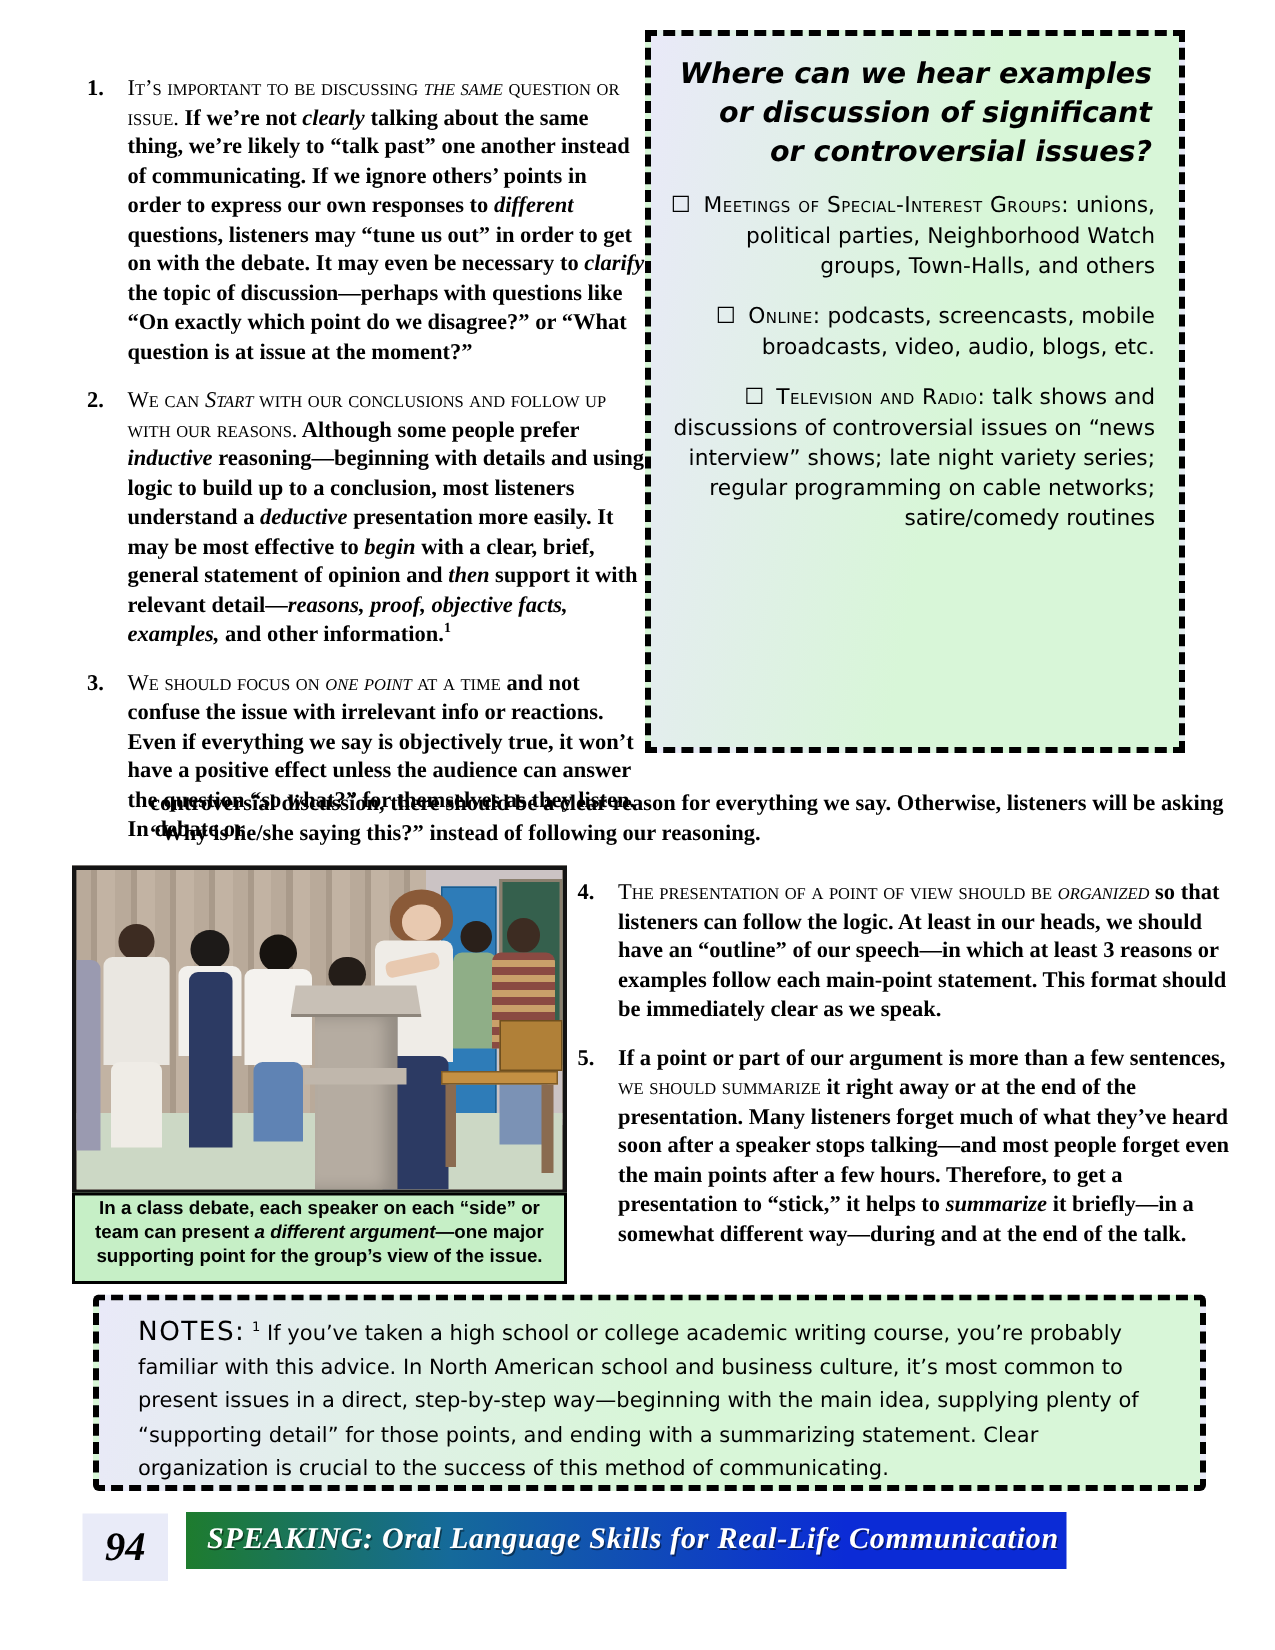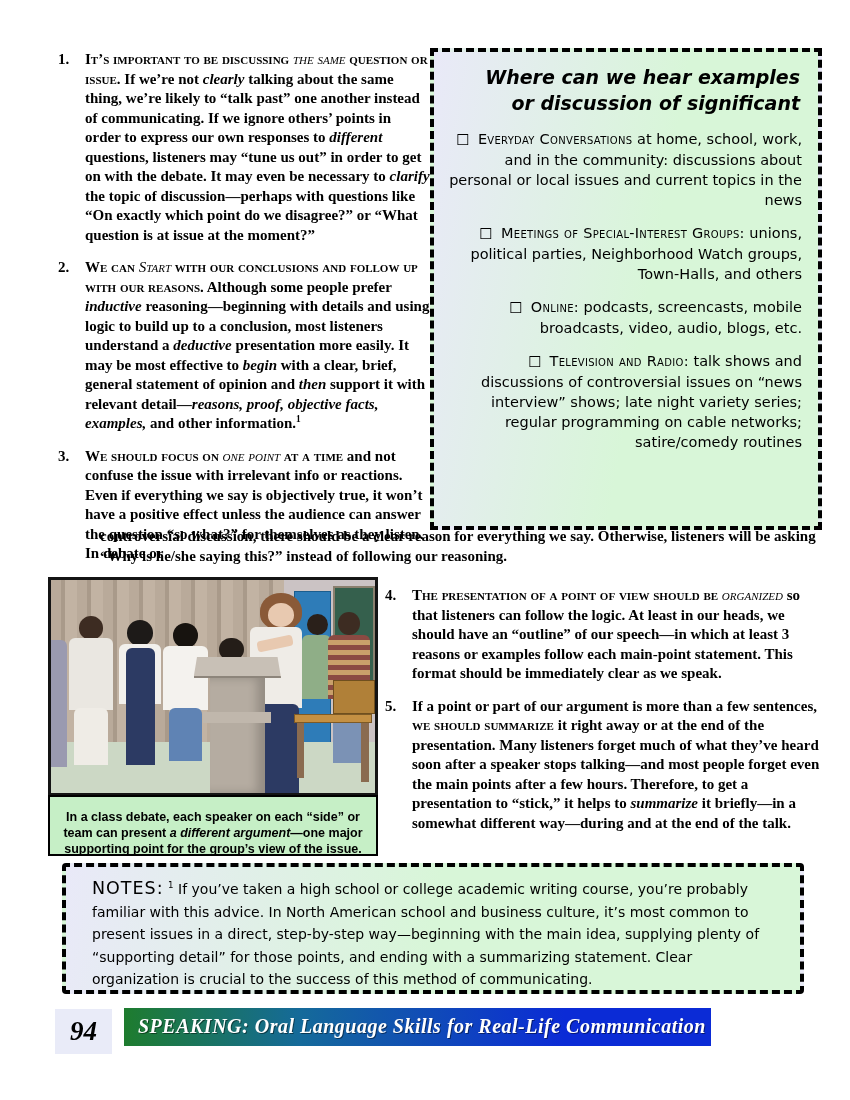--- a/index.html
+++ b/index.html
@@ -12,32 +12,32 @@
   }
   *{margin:0;padding:0;box-sizing:border-box;}
   body{background:#ffffff;font-family:"Liberation Serif",serif;}
   .page{position:relative;width:850px;height:1100px;background:#fff;overflow:hidden;}
 
   
   .num-list{position:absolute;left:58px;top:50px;width:372px;}
   .num-item{display:flex;margin-bottom:13px;}
   .num-item .num{width:27px;flex:0 0 27px;font-weight:bold;font-size:15px;line-height:19.5px;}
   .num-item .body{flex:1;font-weight:bold;font-size:15px;line-height:19.5px;text-align:left;}
-  .sc{font-variant:small-caps;font-weight:bold;}
+  .sc{font-variant:small-caps;font-weight:normal;}
   .sci{font-variant:small-caps;font-weight:normal;font-style:italic;}
   .i{font-style:italic;}
   .sup{vertical-align:super;font-size:0.62em;line-height:0;}
 
   .continuation{position:absolute;left:100px;top:527px;width:730px;
     font-weight:bold;font-size:15px;line-height:19.5px;}
 
   .num-list-right{position:absolute;left:385px;top:586px;width:437px;}
 
   
-  .info-box{position:absolute;left:430px;top:48px;width:392px;height:482px;
+  .info-box{position:absolute;left:430px;top:20px;width:360px;height:482px;
     border:4px dashed #000;
     background:linear-gradient(100deg,var(--box-lavender) 0%,var(--box-green) 55%);
     padding:12px 14px 10px 12px;text-align:right;
     font-family:"DejaVu Sans",sans-serif;}
   .info-title{font-size:19px;line-height:26px;font-weight:bold;font-style:italic;
     padding-right:4px;margin-bottom:10px;}
   .bullet{font-size:14.5px;line-height:20px;margin-top:13px;padding-right:2px;}
   .bsc{font-variant:small-caps;letter-spacing:0.3px;}
   .cb{font-weight:bold;font-size:13px;margin-right:9px;display:inline-block;transform:scale(1.15);}
 
@@ -62,21 +62,21 @@
     box-shadow:inset -8px 0 10px rgba(0,0,0,0.18);}
   .podium-step{left:47%;top:62%;width:21%;height:5%;background:#c0b7ac;}
   .table{right:1%;top:63%;width:24%;height:4%;background:#c49043;border:1px solid #7d5a26;}
   .table-leg{width:2.2%;background:#8a6b50;}
   .wood-box{right:0;top:47%;width:13%;height:16%;background:#b08038;border:1px solid #6f4f1e;}
 
   
   .caption{position:absolute;left:48px;top:795px;width:330px;height:61px;
     background:var(--caption-green);border:2px solid #000;
     font-family:"Liberation Sans",sans-serif;font-weight:bold;font-size:12.5px;line-height:16px;
-    text-align:center;padding:12px 10px;}
+    text-align:center;padding:0 10px;}
 
   
   .notes-box{position:absolute;left:62px;top:863px;width:742px;height:131px;
     border:4px dashed #000;
     background:linear-gradient(100deg,var(--box-lavender) 0%,var(--box-green) 50%);
     border-radius:4px;
     font-family:"DejaVu Sans",sans-serif;font-size:14px;line-height:22.5px;
     padding:10px 22px 20px 26px;}
   .notes-label{font-size:17.5px;letter-spacing:1px;}
 
@@ -109,22 +109,22 @@
       <div class="body"><span class="sc">We should focus on </span><span class="sci">one point</span><span class="sc"> at a time</span><span> and not confuse the issue with irrelevant info or reactions. Even if everything we say is objectively true, it won’t have a positive effect unless the audience can answer the question “so what?” for themselves as they listen. In debate or</span></div>
     </div>
   </div>
 
   <div class="continuation"><span>controversial discussion, there should be a clear reason for everything we say.  Otherwise, listeners will be asking “Why is he/she saying this?” instead of following our reasoning.</span></div>
 
   <div class="info-box">
     <div class="info-title">
       <div>Where can we hear examples</div>
       <div>or discussion of significant</div>
+      <div>or controversial issues?</div>
     </div>
-    <div class="bullet"><span class="cb">☐</span><span><span class="bsc">Everyday Conversations</span><span> at home, school, work, and in the community: discussions about personal or local issues and current topics in the news</span></span></div>
     <div class="bullet"><span class="cb">☐</span><span><span class="bsc">Meetings of Special-Interest Groups:</span><span> unions, political parties, Neighborhood Watch groups, Town-Halls, and others</span></span></div>
     <div class="bullet"><span class="cb">☐</span><span><span class="bsc">Online:</span><span> podcasts, screencasts, mobile broadcasts, video, audio, blogs, etc.</span></span></div>
     <div class="bullet"><span class="cb">☐</span><span><span class="bsc">Television and Radio:</span><span> talk shows and discussions of controversial issues on “news interview” shows; late night variety series; regular programming on cable networks; satire/comedy routines</span></span></div>
   </div>
 
   <div class="photo">
     <div class="curtain"></div>
     <div class="wall-right"></div>
     <div class="chalkboard"></div>
     <div class="door"></div>

